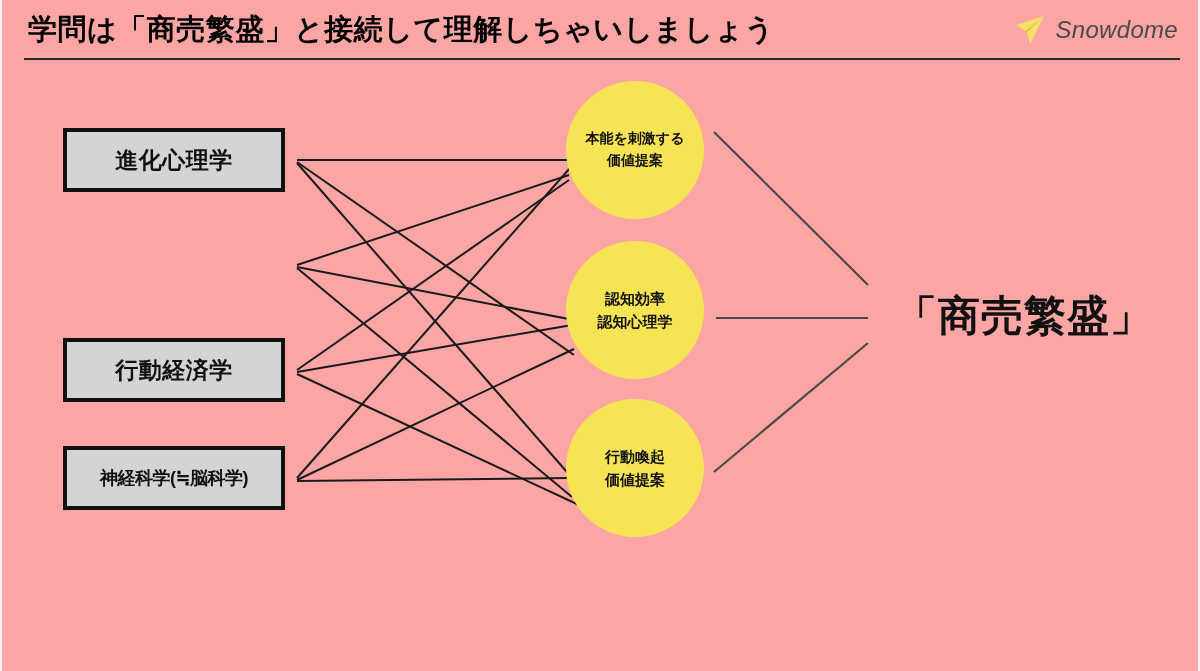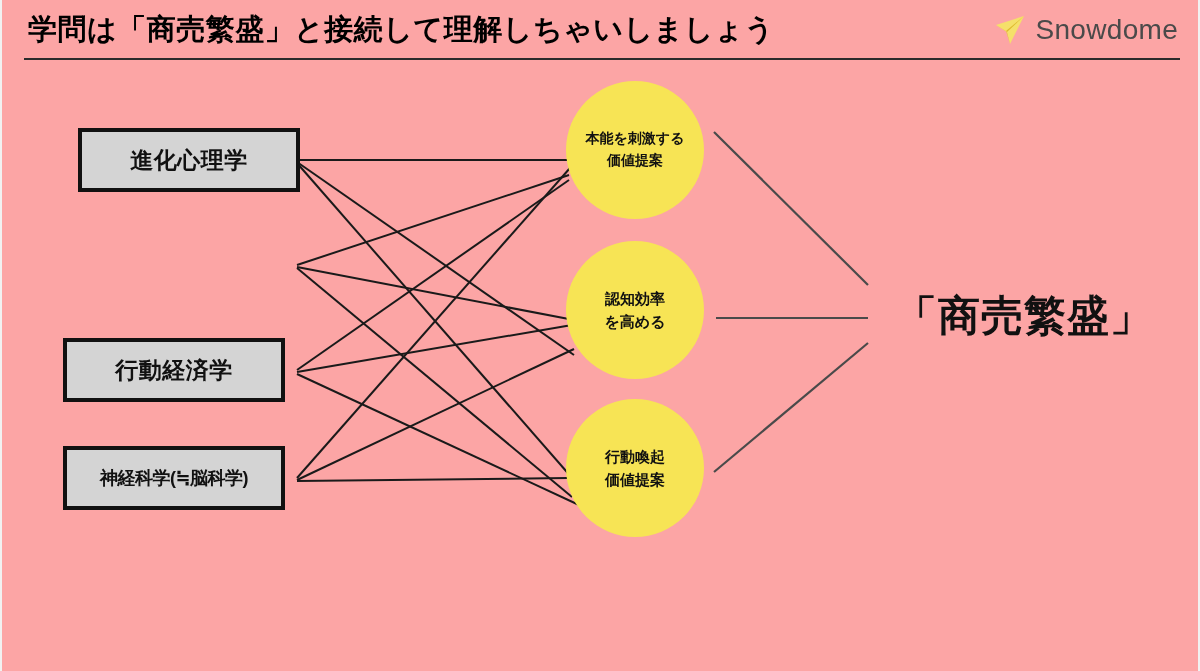--- a/index.html
+++ b/index.html
@@ -48,25 +48,26 @@
     display: flex;
     align-items: center;
     gap: 9px;
   }
   #brand-mark {
     width: 34px;
     height: 34px;
     display: block;
   }
   #brand-name {
-    font-size: 28px;
+    font-size: 24px;
     color: #4a4a4a;
     font-weight: 400;
     letter-spacing: 0.3px;
     line-height: 1;
+    font-style: italic;
   }
 
   
   #diagram {
     position: absolute;
     left: 0;
     top: 0;
     width: 1200px;
     height: 671px;
   }
@@ -164,41 +165,41 @@
     </g>
 
     <g stroke="#4a4a4a" stroke-width="2.2" fill="none">
 
       <line x1="712" y1="132" x2="866" y2="285"></line>
       <line x1="714" y1="318" x2="866" y2="318"></line>
       <line x1="712" y1="472" x2="866" y2="343"></line>
     </g>
   </svg>
 
-  <div class="disc-box" style="left:76px; top:128px;">
+  <div class="disc-box" style="left:61px; top:128px;">
     <span class="disc-label">進化心理学</span>
   </div>
 
 
   <div class="disc-box" style="left:61px; top:338px;">
     <span class="disc-label">行動経済学</span>
   </div>
 
   <div class="disc-box" style="left:61px; top:446px;">
     <span class="disc-label narrow">神経科学(≒脳科学)</span>
   </div>
 
   <div class="outcome-circle small" style="left:564px; top:81px;">
     <span class="outcome-line">本能を刺激する</span>
     <span class="outcome-line">価値提案</span>
   </div>
 
   <div class="outcome-circle" style="left:564px; top:241px;">
     <span class="outcome-line">認知効率</span>
-    <span class="outcome-line">を高める</span>
+    <span class="outcome-line">認知心理学</span>
   </div>
 
   <div class="outcome-circle" style="left:564px; top:399px;">
     <span class="outcome-line">行動喚起</span>
     <span class="outcome-line">価値提案</span>
   </div>
 
   <div id="goal-text">「商売繁盛」</div>
 
 </div>

